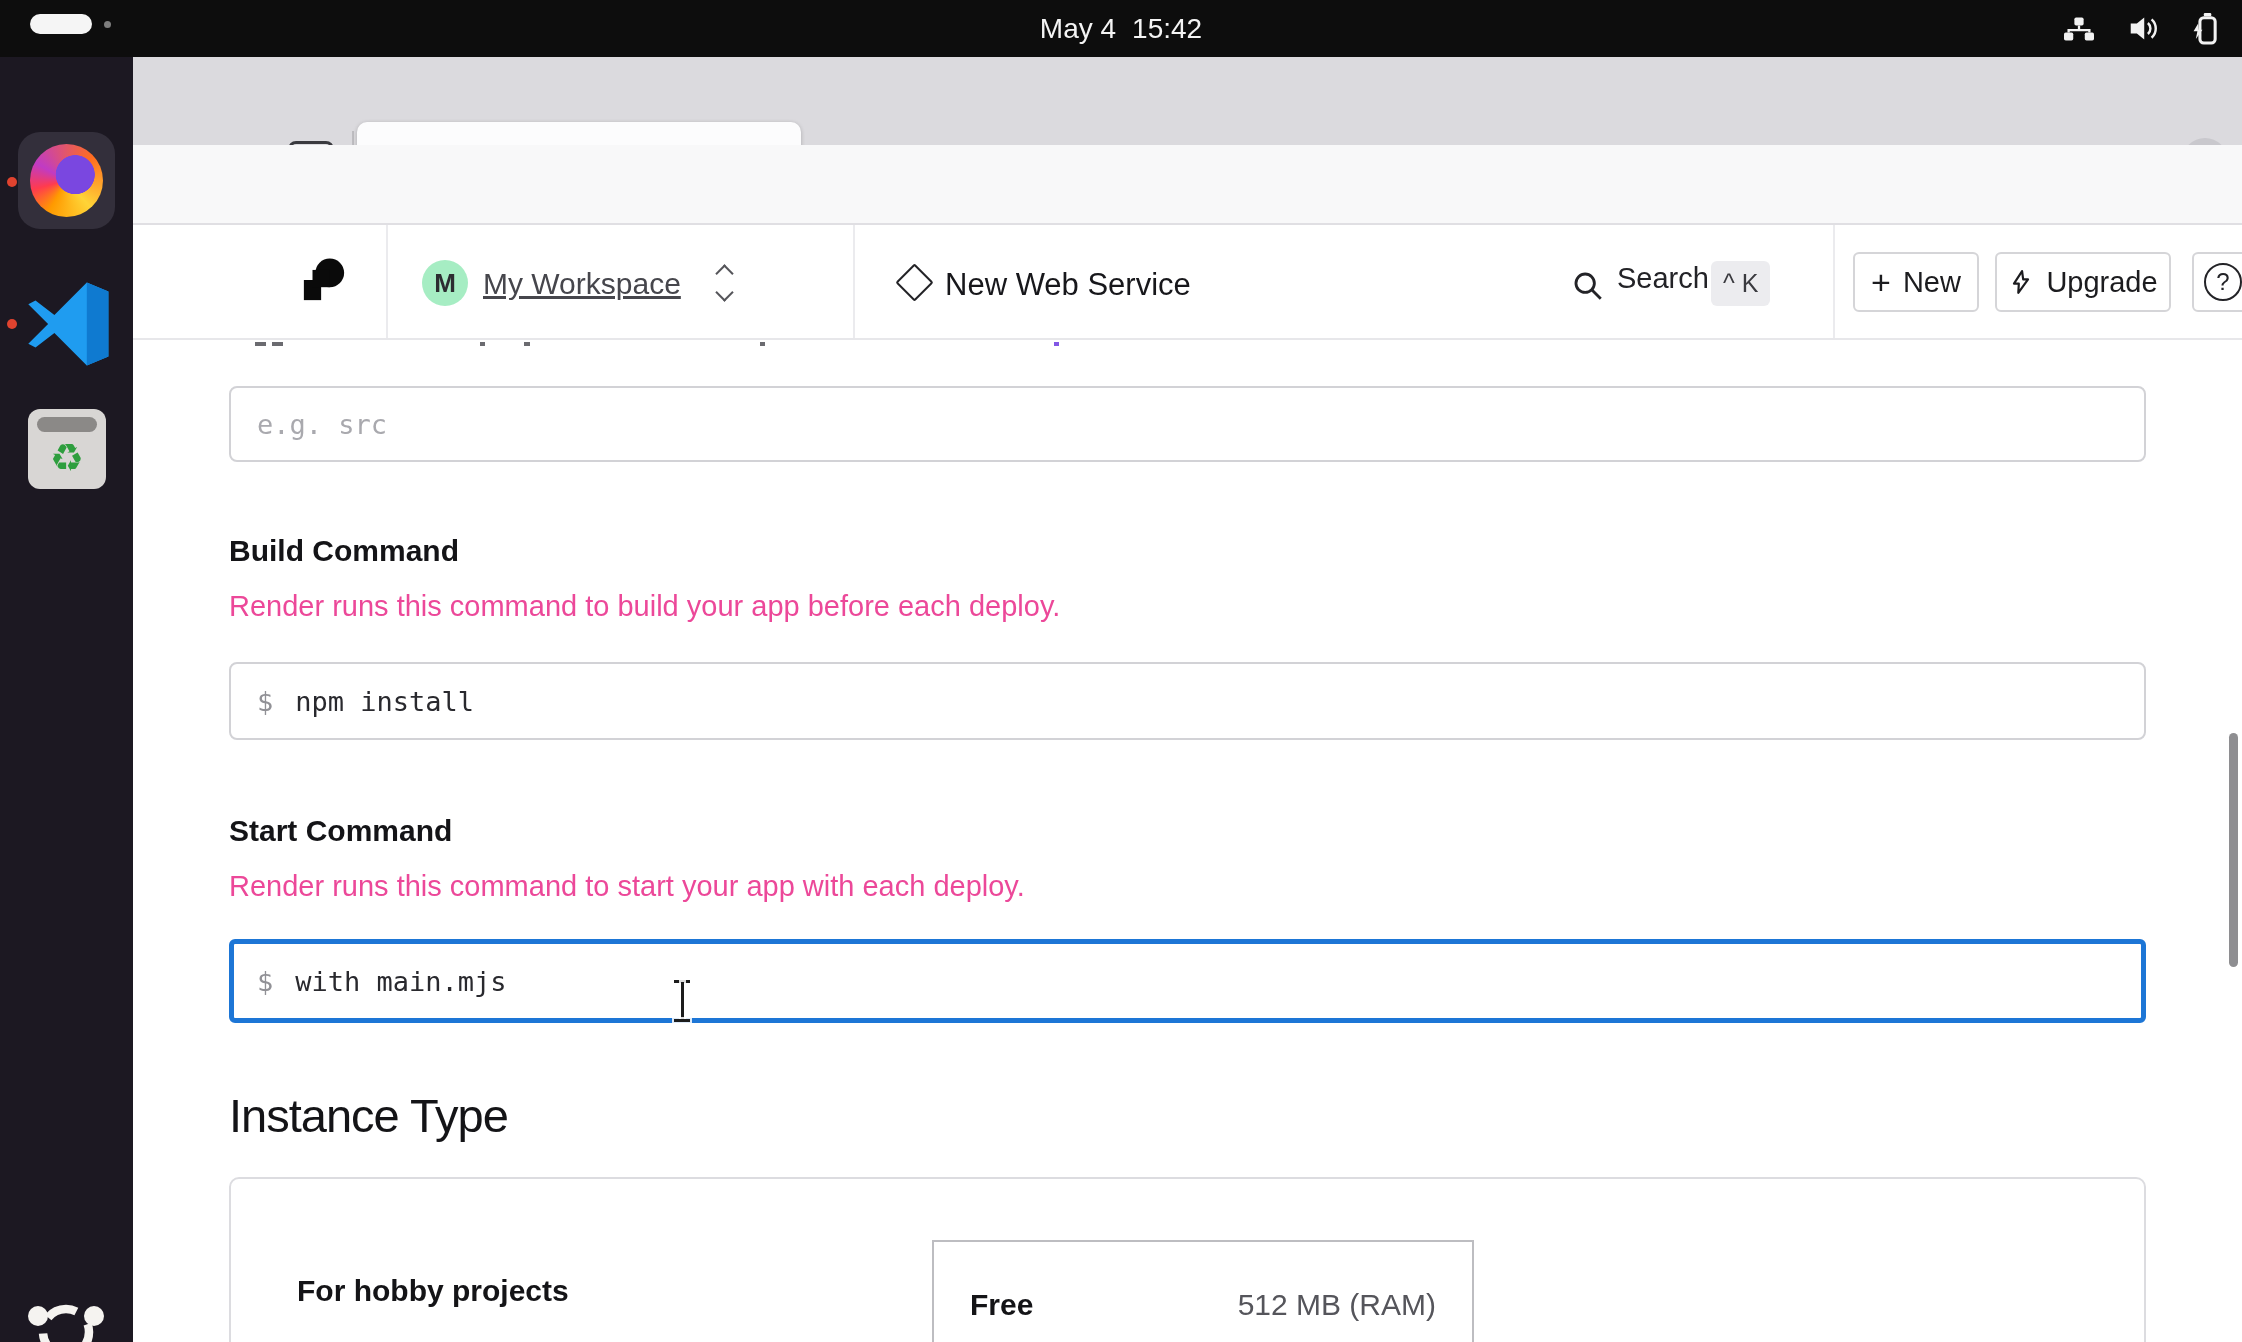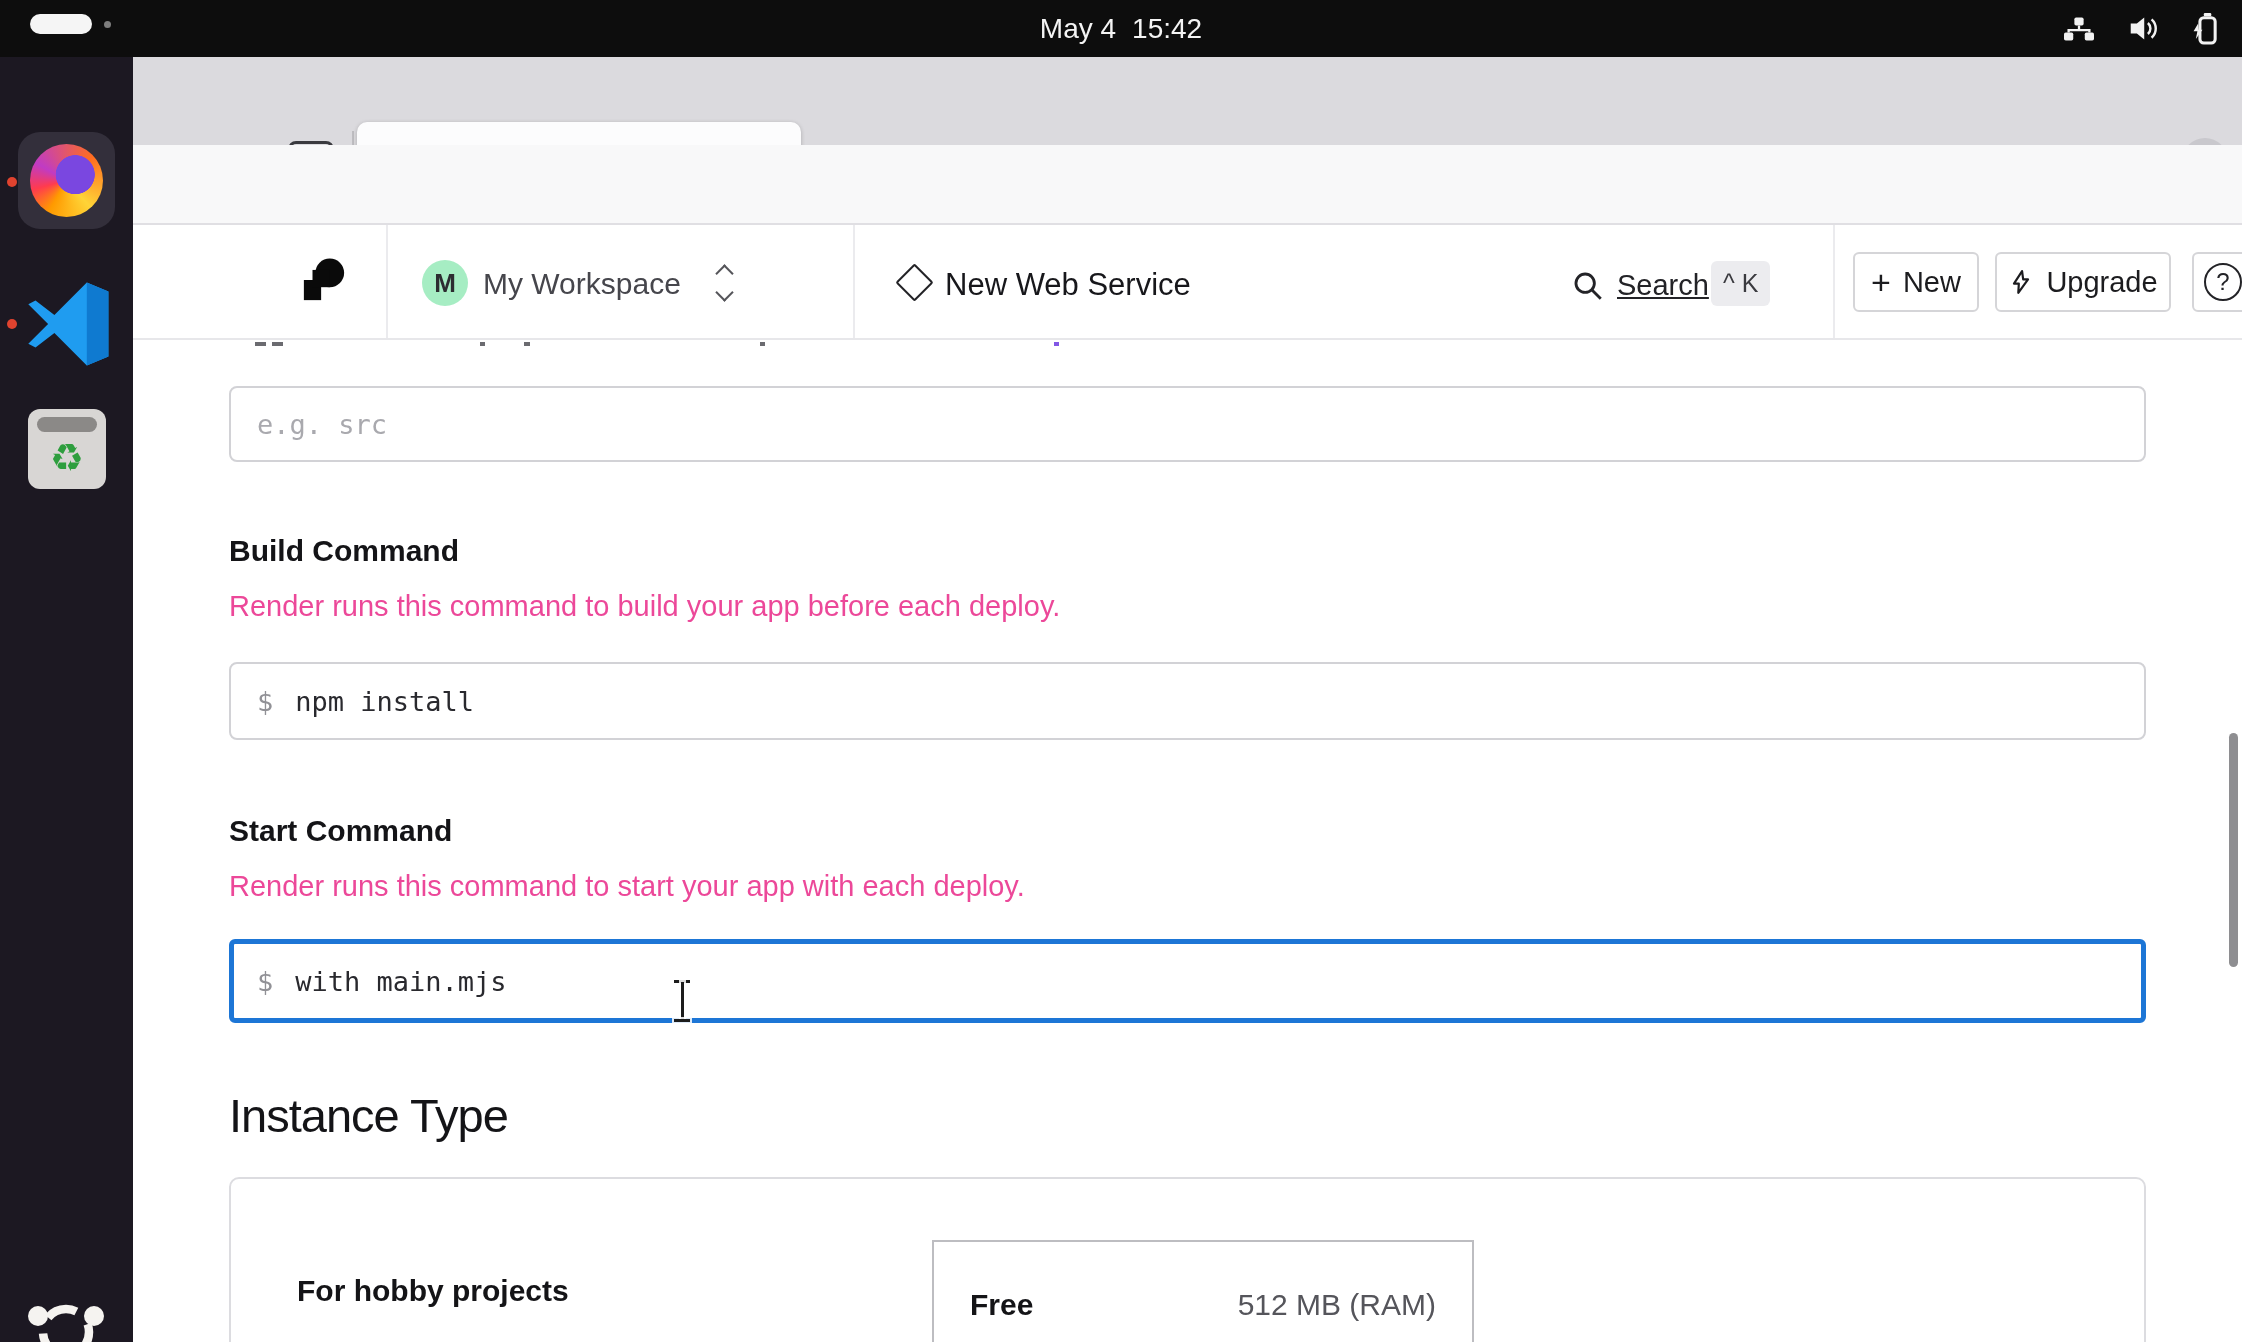--- a/index.html
+++ b/index.html
@@ -273,38 +273,38 @@
       <circle cx="20" cy="11" r="10" fill="#0a0a0a"></circle>
       <rect x="2" y="16" width="12" height="14" fill="#0a0a0a"></rect>
       <rect x="8" y="9" width="12" height="12" fill="#0a0a0a"></rect>
     </svg>
   </span>
   <div class="abs vdiv" style="left:253px;"></div>
 
   <div class="abs avatar" style="left:289px; top:35px; width:46px; height:46px; background:#a6edc3; color:#2c2c30; font-size:26px;">
     <span>M</span>
   </div>
-  <span class="abs ws-name" style="left:350px; top:42px;">My Workspace</span>
+  <span class="abs ws-name" style="left:350px; top:42px;text-decoration:underline;">My Workspace</span>
   <span class="abs sortchev" style="left:585px; top:42px;">
     <i class="up"></i>
       <i class="down"></i>
   </span>
 
   <div class="abs vdiv" style="left:720px;"></div>
 
   <span class="abs diamond" style="left:768px; top:44px;"></span>
   <span class="abs page-title" style="left:812px; top:42px;">New Web Service</span>
 
   <span class="abs" style="left:1438px; top:44px;">
     <svg width="34" height="34" viewBox="0 0 24 24">
       <circle cx="10" cy="10" r="6.5" fill="none" stroke="#232327" stroke-width="2"></circle>
       <line x1="15" y1="15" x2="21" y2="21" stroke="#232327" stroke-width="2"></line>
     </svg>
   </span>
-  <span class="abs search-label" style="left:1484px; top:44px;text-decoration:underline;">Search</span>
+  <span class="abs search-label" style="left:1484px; top:37px;">Search</span>
   <span class="abs kbd" style="left:1578px; top:36px;">^ K</span>
 
   <div class="abs vdiv" style="left:1700px;"></div>
 
   <div class="abs hbtn" style="left:1720px; top:27px; width:126px; height:60px;">
     <span class="plus-glyph">+</span>
     <span>New</span>
   </div>
   <div class="abs hbtn" style="left:1862px; top:27px; width:176px; height:60px;">
     <svg width="26" height="30" viewBox="0 0 24 24">

